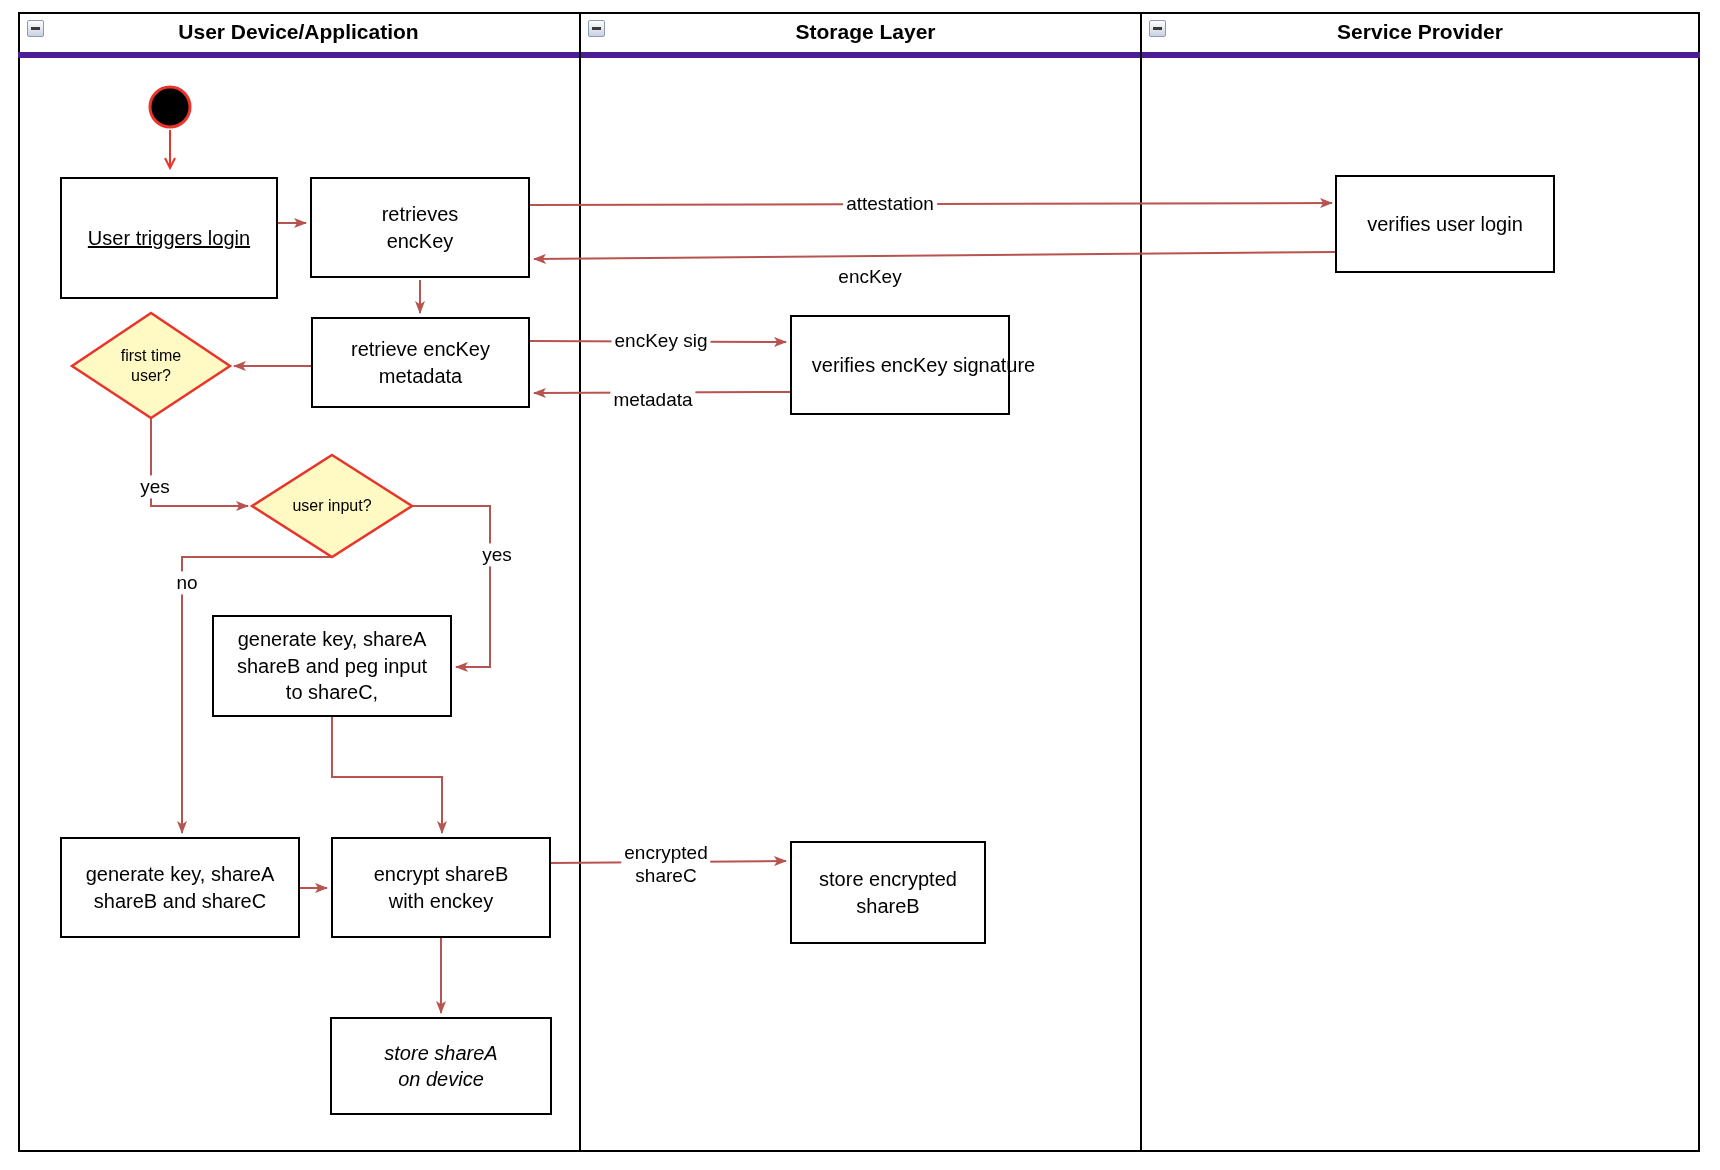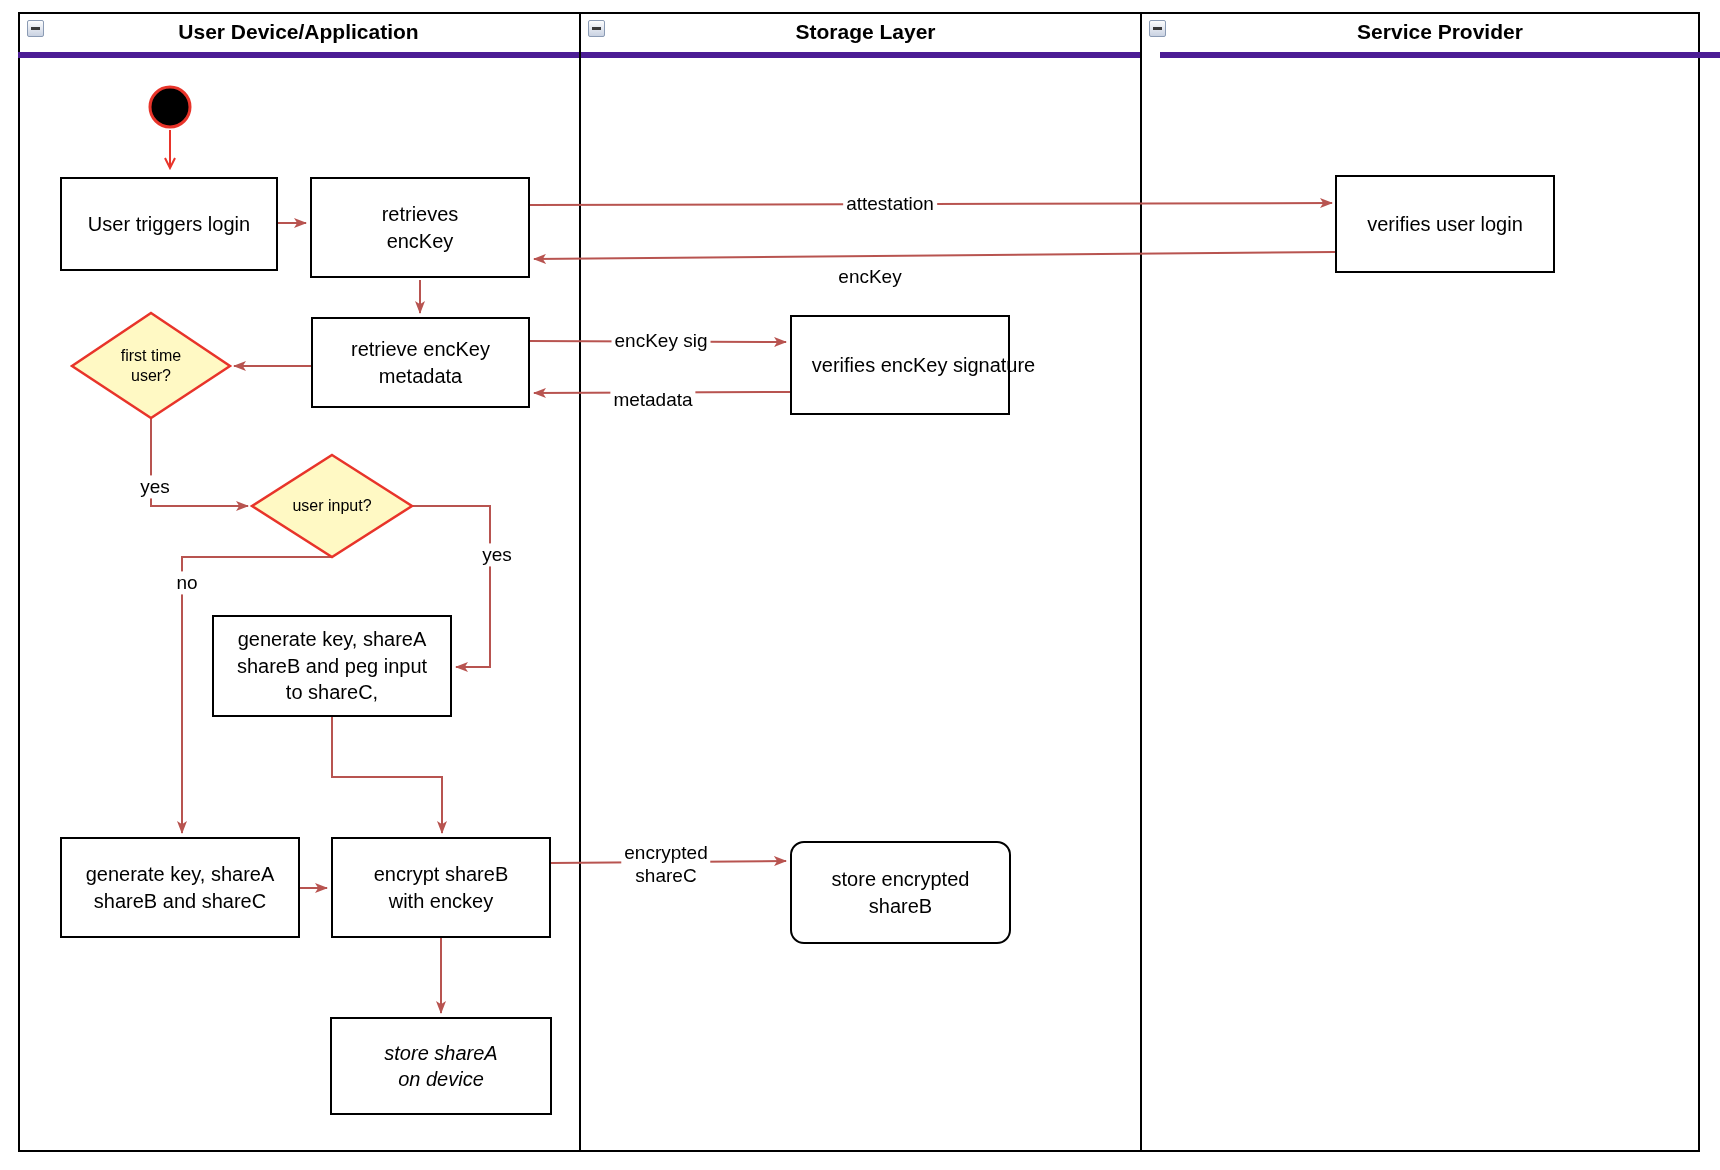--- a/index.html
+++ b/index.html
@@ -31,21 +31,21 @@
 
 <div class="canvas">
 
   <div class="frame"></div>
   <div class="lane-header" style="left:18px;width:561px;">
     <span>User Device/Application</span>
   </div>
   <div class="lane-header" style="left:579px;width:561px;padding-left:12px;">
     <span>Storage Layer</span>
   </div>
-  <div class="lane-header" style="left:1140px;width:560px;margin-left:20px;">
+  <div class="lane-header" style="left:1140px;width:560px;">
     <span>Service Provider</span>
   </div>
   <div class="lane-divider" style="left:579px;"></div>
   <div class="lane-divider" style="left:1140px;"></div>
   <div class="collapse-btn" style="left:27px;top:20px;">
       <span class="minus"></span>
     </div>
   <div class="collapse-btn" style="left:588px;top:20px;">
       <span class="minus"></span>
     </div>
@@ -81,21 +81,21 @@
 
     <circle cx="170" cy="107" r="20" fill="#000" stroke="#E8342A" stroke-width="3"></circle>
     <polygon points="151,313 230,366 151,418 72,366" fill="#FFF9C4" stroke="#E8342A" stroke-width="2.5"></polygon>
     <polygon points="332,455 412,506 332,557 252,506" fill="#FFF9C4" stroke="#E8342A" stroke-width="2.5"></polygon>
   </svg>
 
   <div class="dlabel" style="left:151px;top:366px;">first time
 user?</div>
   <div class="dlabel" style="left:332px;top:506px;">user input?</div>
 
-  <div class="node" style="left:60px;top:177px;width:218px;height:94px;">
+  <div class="node" style="left:60px;top:177px;width:218px;height:122px;text-decoration:underline;">
     <span>User triggers login</span>
   </div>
   <div class="node" style="left:310px;top:177px;width:220px;height:101px;">
     <span>retrieves
 encKey</span>
   </div>
   <div class="node" style="left:311px;top:317px;width:219px;height:91px;">
     <span>retrieve encKey
 metadata</span>
   </div>
@@ -112,21 +112,21 @@
     <span>encrypt shareB
 with enckey</span>
   </div>
   <div class="node" style="left:330px;top:1017px;width:222px;height:98px;font-style:italic;">
     <span>store shareA
 on device</span>
   </div>
   <div class="node nowrap" style="left:790px;top:315px;width:220px;height:100px;">
     <span>verifies encKey signature</span>
   </div>
-  <div class="node" style="left:790px;top:841px;width:221px;height:103px;border-radius:14px;">
+  <div class="node" style="left:790px;top:841px;width:196px;height:103px;">
     <span>store encrypted
 shareB</span>
   </div>
   <div class="node" style="left:1335px;top:175px;width:220px;height:98px;">
     <span>verifies user login</span>
   </div>
 
   <div class="elabel" style="left:890px;top:204px;">attestation</div>
   <div class="elabel" style="left:870px;top:277px;">encKey</div>
   <div class="elabel" style="left:661px;top:341px;">encKey sig</div>

